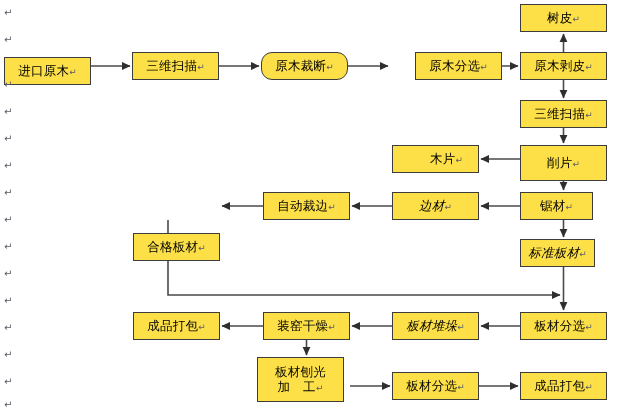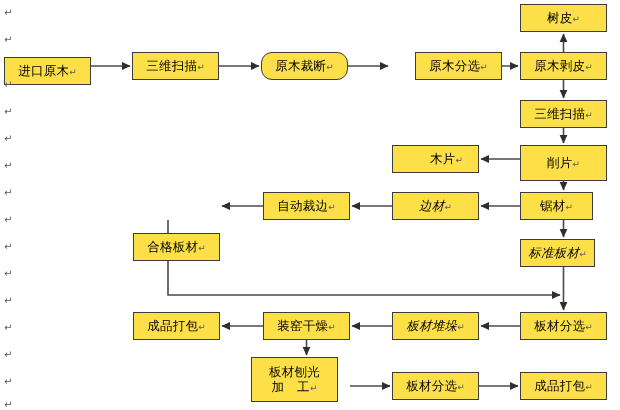--- a/index.html
+++ b/index.html
@@ -113,21 +113,21 @@
       <div class="node" style="left: 392px; top: 145px; width: 87px; height: 28px; padding-left: 22px;"><div><div>木片<span class="ret">↵</span></div></div></div>
       <div class="node" style="left: 520px; top: 192px; width: 73px; height: 28px;"><div><div>锯材<span class="ret">↵</span></div></div></div>
       <div class="node" style="left: 392px; top: 192px; width: 87px; height: 28px; font-style: italic;"><div><div>边材<span class="ret">↵</span></div></div></div>
       <div class="node" style="left: 263px; top: 192px; width: 87px; height: 28px;"><div><div>自动裁边<span class="ret">↵</span></div></div></div>
       <div class="node" style="left: 133px; top: 192px; width: 87px; height: 28px; margin-top: 41px;"><div><div>合格板材<span class="ret">↵</span></div></div></div>
       <div class="node" style="left: 520px; top: 239px; width: 75px; height: 28px; font-style: italic;"><div><div>标准板材<span class="ret">↵</span></div></div></div>
       <div class="node" style="left: 520px; top: 312px; width: 87px; height: 28px;"><div><div>板材分选<span class="ret">↵</span></div></div></div>
       <div class="node" style="left: 392px; top: 312px; width: 87px; height: 28px; font-style: italic;"><div><div>板材堆垛<span class="ret">↵</span></div></div></div>
       <div class="node" style="left: 263px; top: 312px; width: 87px; height: 28px;"><div><div>装窑干燥<span class="ret">↵</span></div></div></div>
       <div class="node" style="left: 133px; top: 312px; width: 87px; height: 28px;"><div><div>成品打包<span class="ret">↵</span></div></div></div>
-      <div class="node two-line" style="left: 251px; top: 357px; width: 87px; height: 45px;"><div><div>板材刨光</div><div>加　工<span class="ret">↵</span></div></div></div>
+      <div class="node two-line" style="left: 257px; top: 357px; width: 87px; height: 45px;"><div><div>板材刨光</div><div>加　工<span class="ret">↵</span></div></div></div>
       <div class="node" style="left: 392px; top: 372px; width: 87px; height: 28px;"><div><div>板材分选<span class="ret">↵</span></div></div></div>
       <div class="node" style="left: 520px; top: 372px; width: 87px; height: 28px;"><div><div>成品打包<span class="ret">↵</span></div></div></div>
     </div>
   <div id="marks-layer">
       <span class="pilcrow" style="left: 4px; top: 8px;">↵</span>
       <span class="pilcrow" style="left: 4px; top: 35px;">↵</span>
       <span class="pilcrow" style="left: 4px; top: 80px;">↵</span>
       <span class="pilcrow" style="left: 4px; top: 107px;">↵</span>
       <span class="pilcrow" style="left: 4px; top: 134px;">↵</span>
       <span class="pilcrow" style="left: 4px; top: 161px;">↵</span>

